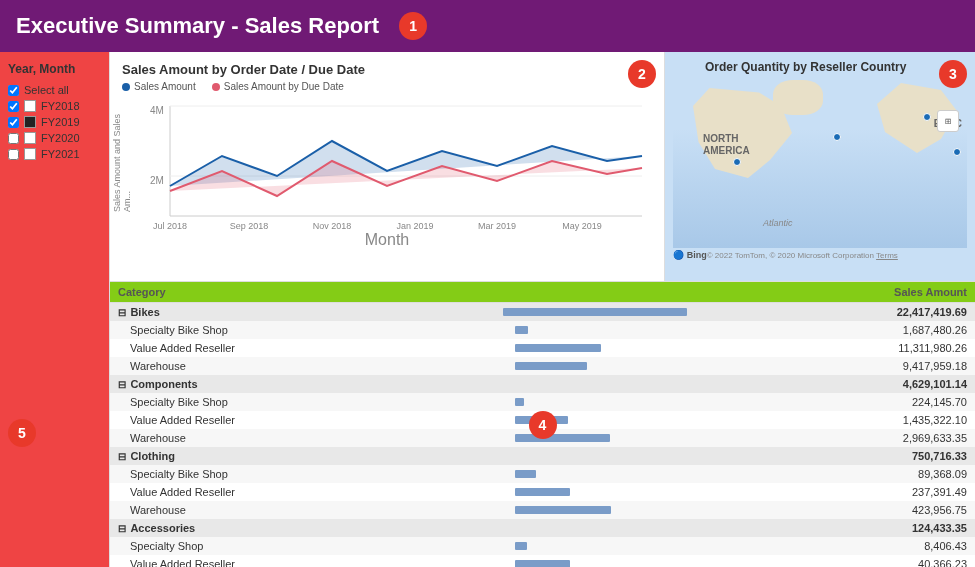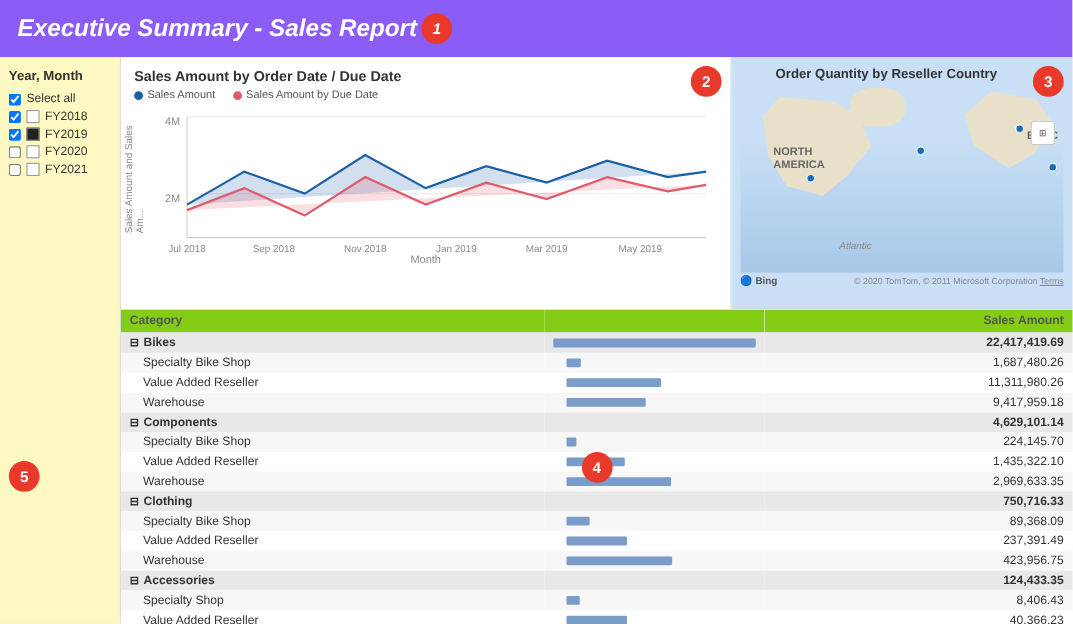--- a/index.html
+++ b/index.html
@@ -1,26 +1,25 @@
 <!DOCTYPE html>
 <html><head>
   <meta charset="utf-8">
   <style>
     * { box-sizing: border-box; margin: 0; padding: 0; }
     body { font-family: 'Segoe UI', Arial, sans-serif; font-size: 12px; background: #f0f0f0; width: 975px; height: 567px; overflow: hidden; }
 
     .header {
-      background: #8b5cf6;
+      background: #701a75;
       color: white;
       padding: 10px 16px;
       display: flex;
       align-items: center;
-      gap: 4px;
+      gap: 20px;
       height: 52px;
-      font-style: italic;
     }
     .header-title {
       font-size: 22px;
       font-weight: bold;
       color: white;
     }
     .badge {
       background: #e8392a;
       color: white;
       border-radius: 50%;
@@ -35,21 +34,21 @@
     }
 
     .main-content {
       display: flex;
       height: 515px;
     }
 
     
     .sidebar {
       width: 110px;
-      background: #fef9c3;
+      background: #ef4444;
       padding: 10px 8px;
       border-right: 1px solid #ddd;
       flex-shrink: 0;
       position: relative;
     }
     .sidebar-title {
       font-size: 12px;
       font-weight: 600;
       color: #333;
       margin-bottom: 6px;
@@ -241,21 +240,20 @@
     .map-dot {
       position: absolute;
       width: 8px;
       height: 8px;
       background: #1a6bb5;
       border-radius: 50%;
       border: 1px solid #fff;
     }
     .map-footer {
       display: flex;
-      justify-content: space-between;
       align-items: center;
       margin-top: 2px;
       font-size: 8px;
       color: #666;
     }
     .bing-logo {
       font-size: 9px;
       font-weight: bold;
       color: #555;
     }
@@ -428,21 +426,21 @@
             <polygon points="48,95 100,75 155,100 210,65 265,90 320,70 375,85 430,65 485,78 520,72" fill="rgba(224,90,110,0.2)"></polygon>
             <polyline points="48,95 100,75 155,100 210,65 265,90 320,70 375,85 430,65 485,78 520,72" fill="none" stroke="#e05a6e" stroke-width="2"></polyline>
 
             <text x="48" y="133" font-size="9" fill="#888" text-anchor="middle">Jul 2018</text>
             <text x="127" y="133" font-size="9" fill="#888" text-anchor="middle">Sep 2018</text>
             <text x="210" y="133" font-size="9" fill="#888" text-anchor="middle">Nov 2018</text>
             <text x="293" y="133" font-size="9" fill="#888" text-anchor="middle">Jan 2019</text>
             <text x="375" y="133" font-size="9" fill="#888" text-anchor="middle">Mar 2019</text>
             <text x="460" y="133" font-size="9" fill="#888" text-anchor="middle">May 2019</text>
           </svg>
-          <div style="font-size:10px;color:#888;text-align:center;margin-top:-8px;">Month</div>
+          <div style="font-size:16px;color:#888;text-align:center;margin-top:-8px;">Month</div>
         </div>
 
         <div style="position:absolute;left:2px;top:60px;font-size:9px;color:#888;writing-mode:vertical-rl;transform:rotate(180deg);max-height:100px;overflow:hidden;">Sales Amount and Sales Am...</div>
       </div>
 
       <div class="map-container">
         <div class="map-title">Order Quantity by Reseller Country</div>
         <div class="badge-3">3</div>
 
         <div class="map-area">
@@ -459,21 +457,21 @@
             <div class="map-dot" style="left:160px;top:55px;"></div>
             <div class="map-dot" style="left:250px;top:35px;"></div>
             <div class="map-dot" style="left:280px;top:70px;"></div>
 
             <div class="map-btn">⊞</div>
           </div>
         </div>
         <div class="map-footer">
           <span class="bing-logo">🔵 <span>Bing</span></span>
           <span style="font-size:8px;color:#888;">
-            <span>© 2020 TomTom, © 2011 Microsoft Corporation</span> <a href="#" style="color:#888;">Terms</a>
+            <span>© 2022 TomTom, © 2020 Microsoft Corporation</span> <a href="#" style="color:#888;">Terms</a>
           </span>
         </div>
       </div>
 
     </div>
 
     <div class="table-container">
       <div class="badge-4">4</div>
       <table>
         <thead>

